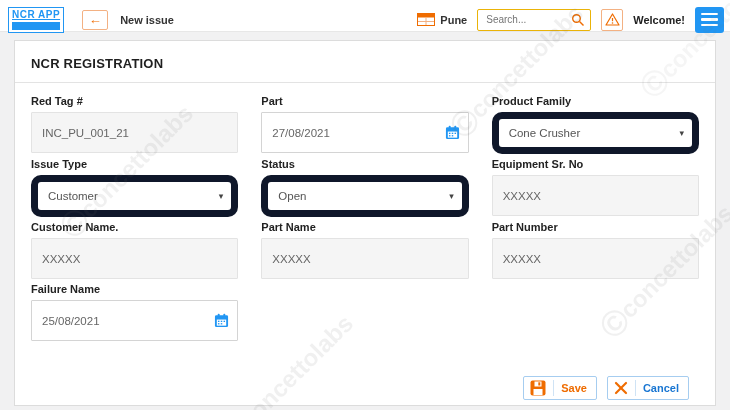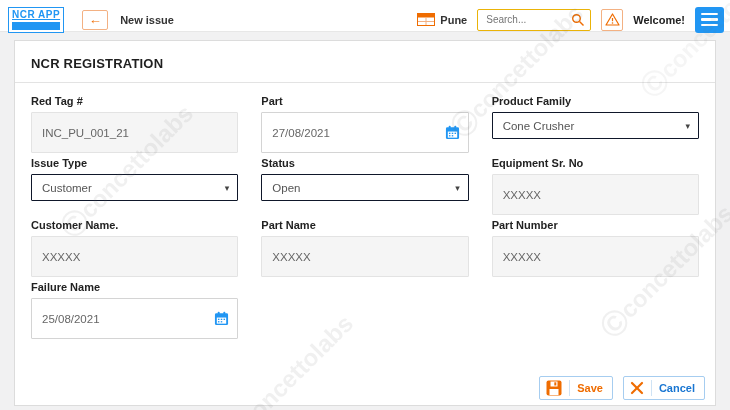--- a/index.html
+++ b/index.html
@@ -38,27 +38,27 @@
     color:#1f1f1f; letter-spacing:.2px; border-bottom:1px solid #e3e3e3; }
   .form-grid { padding:12px 16px 0 16px; display:grid;
     grid-template-columns:repeat(3,1fr); column-gap:23px; row-gap:4px; }
   .field label { display:block; font-size:11px; line-height:13px; color:#222;
     font-weight:600; margin-bottom:4px; }
   .tbox { height:41px; border:1px solid #d4d4d4; border-radius:1px; background:#fff;
     display:flex; align-items:center; padding:0 8px 0 10px; }
   .tbox.gray { background:#f5f5f5; border-color:#e3e3e3; }
   .tbox input { border:none; outline:none; background:transparent; flex:1; min-width:0;
     font-size:11.5px; color:#666; font-family:"Liberation Sans", sans-serif; }
-  .selbox { height:27px; border:1px solid #0f172a; border-radius:1px; background:#fff;
+  .selbox { height:42px; border:7px solid #0f172a; border-radius:10px; background:#fff;
     display:flex; align-items:center; justify-content:space-between; padding:0 8px 0 10px; cursor:pointer; }
   .selbox .selval { font-size:11.5px; color:#555; }
   .caret { font-size:9px; color:#444; }
 
   
-  .footer-btns { position:absolute; right:10px; bottom:5px; display:flex; gap:10px; }
+  .footer-btns { position:absolute; right:26px; bottom:5px; display:flex; gap:10px; }
   .btn { height:24px; background:#fff; border:1px solid #a6cdf0; border-radius:2px;
     display:flex; align-items:center; padding:0 9px 0 6px; cursor:pointer;
     font-family:"Liberation Sans", sans-serif; }
   .btn .btn-ic { display:flex; align-items:center; padding-right:7px; margin-right:7px;
     border-right:1px solid #cfe3f5; height:16px; }
   .btn-label { font-size:11px; font-weight:600; }
   .btn-label.orange { color:#ef6c00; }
   .btn-label.blue { color:#1976d2; }
 
   

